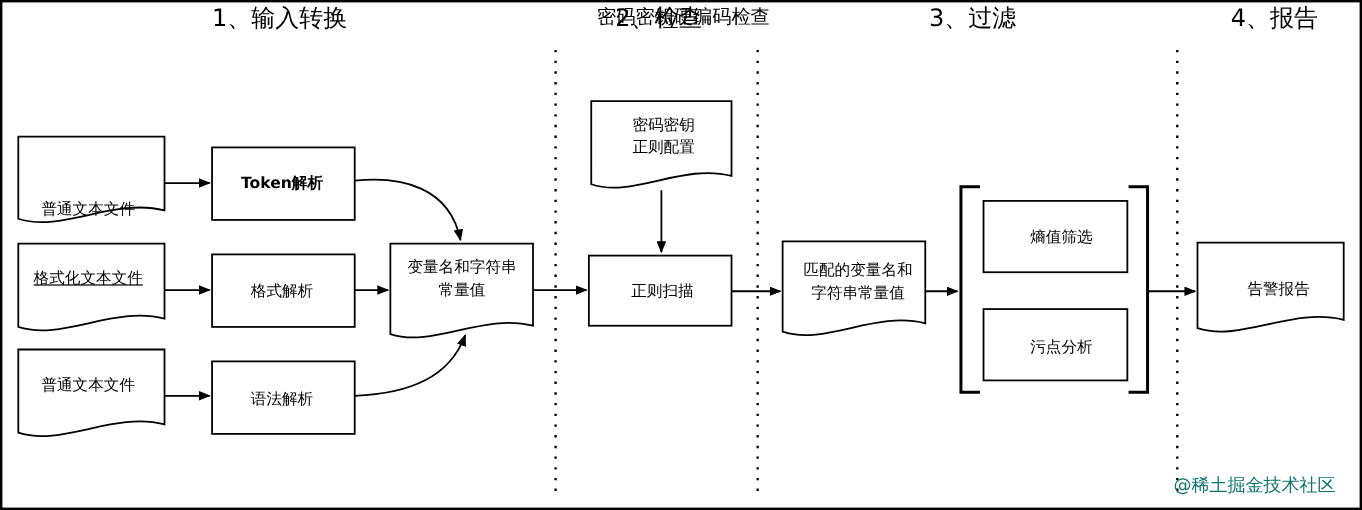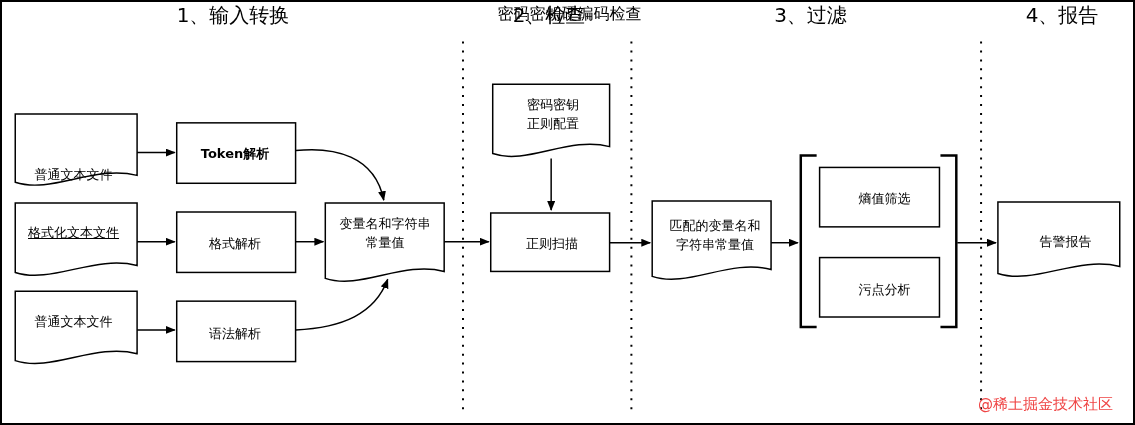--- a/index.html
+++ b/index.html
@@ -26,21 +26,21 @@
     justify-content: center;
     text-align: center;
     font-size: 13px;
     line-height: 1.45;
     white-space: pre-line;
     pointer-events: none;
   }
   .title { font-size: 16px; }
   .section-header { font-size: 20px; }
   .watermark {
-    color: #ef4444;
+    color: #0f766e;
     font-size: 15px;
     justify-content: flex-end;
     padding-right: 14px;
     box-sizing: border-box;
   }
 </style>
 </head>
 <body>
 
 <div class="canvas">

